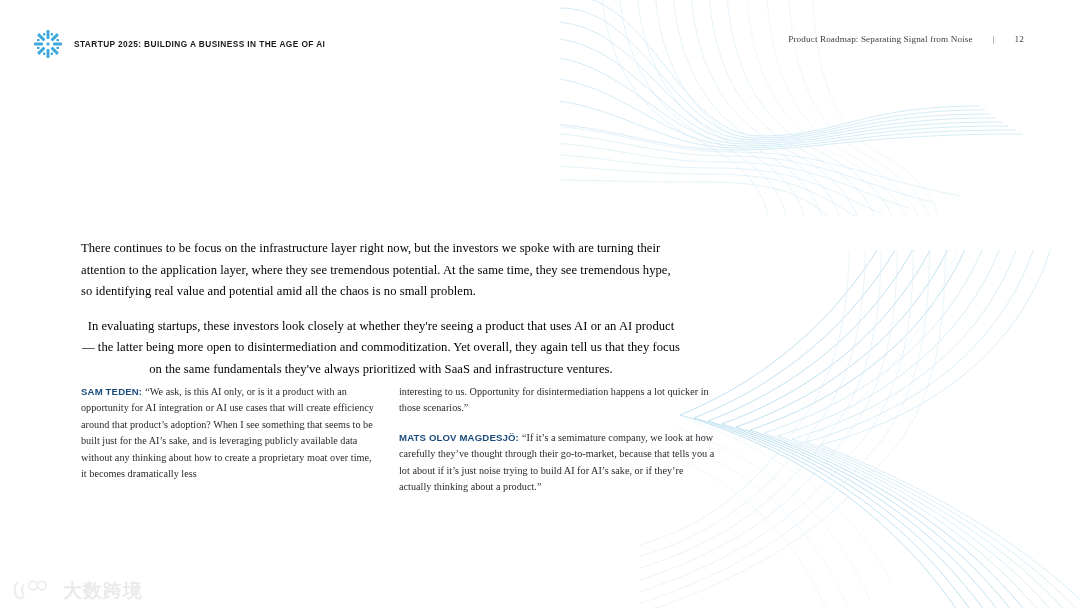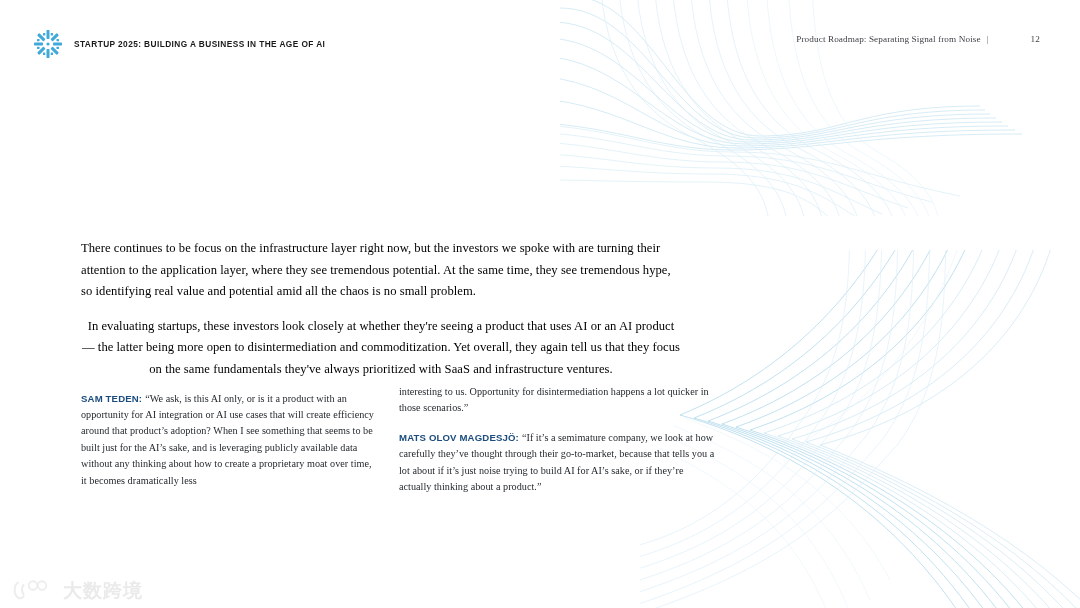--- a/index.html
+++ b/index.html
@@ -70,33 +70,33 @@
     font-size: 8.3px;
     font-weight: 700;
     letter-spacing: 0.42px;
     color: #1a1a1a;
     white-space: nowrap;
     font-family: "Liberation Sans", sans-serif;
   }
 
   #header-right {
     position: absolute;
-    right: 40px;
+    right: 56px;
     top: 8px;
     font-size: 9.2px;
     color: #3f3f46;
     letter-spacing: 0.1px;
     white-space: nowrap;
     display: flex;
     align-items: baseline;
-    gap: 6px;
+    gap: 20px;
     font-family: "Liberation Serif", serif;
   }
   #header-right .sep { color: #6b7280; }
-  #header-page-num { color: #3f3f46; margin-left: 36px; }
+  #header-page-num { color: #3f3f46; }
 
   
   #title-block {
     position: absolute;
     left: 81px;
     top: 138px;
     z-index: 4;
   }
   .title-line {
     font-family: "Liberation Sans", sans-serif;
@@ -131,21 +131,20 @@
 
   
   #quotes {
     position: absolute;
     left: 81px;
     top: 384px;
     width: 635px;
     display: flex;
     gap: 22px;
     z-index: 4;
-    align-items: center;
   }
   .quote-col { width: 296px; }
   .quote-col.right { width: 317px; }
 
   .quote-p {
     font-family: "Liberation Serif", serif;
     font-size: 10.2px;
     line-height: 16.4px;
     color: #1f2328;
     letter-spacing: 0.02px;

